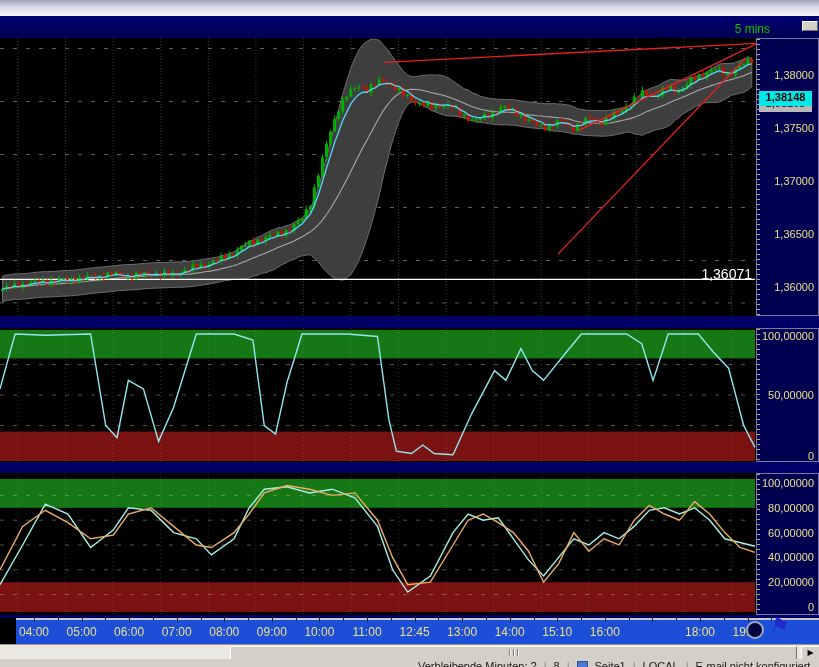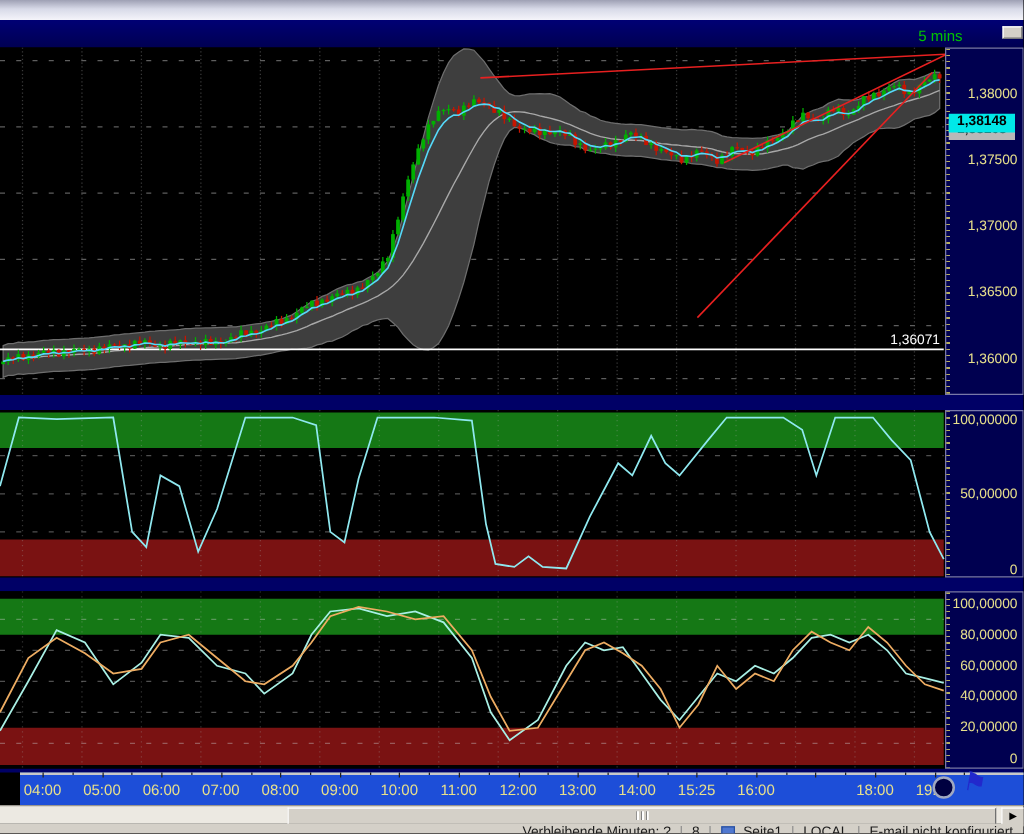--- a/index.html
+++ b/index.html
@@ -30,21 +30,21 @@
   #mid-axis{top:328px;height:134px;}
   #bot-axis{top:473px;height:142px;}
   .tickstrip{position:absolute;left:0;top:0;bottom:0;width:3px;
     background:repeating-linear-gradient(180deg,#b8b060 0 1px,transparent 1px 5px);}
   .axlabel{position:absolute;right:4px;color:#e8e08c;font-size:11px;white-space:nowrap;}
   .badge{position:absolute;left:2px;width:53px;height:15px;line-height:13px;
     text-align:center;font-size:11px;font-weight:bold;color:#000;}
   .badge.cyan{background:#00e8e8;}
   .badge.gray{background:#b8b8b8;color:#303030;}
   
-  #hline-label{position:absolute;right:4px;top:228px;color:#fff;font-size:11px;}
+  #hline-label{position:absolute;right:4px;top:228px;color:#fff;font-size:14px;}
   
   #time-axis{position:absolute;left:16px;top:618px;width:819px;height:26px;
     background:#1d4ed8;border-top:2px solid #c8c8c8;box-sizing:border-box;}
   .tlabel{position:absolute;top:5px;color:#e8e08c;font-size:12px;transform:translateX(-50%);}
   .tick{position:absolute;top:-2px;width:1px;background:#202020;}
   #clock-icon{position:absolute;left:746px;top:621px;width:14px;height:14px;border-radius:50%;
     background:#000040;border:2px solid #a0a8c0;}
   #flag-icon{position:absolute;left:770px;top:615px;width:30px;height:28px;
     color:#2228cc;font-size:21px;transform:rotate(10deg);}
   
@@ -594,30 +594,30 @@
       <div class="tick" style="left: 232.08px; height: 2px;"></div>
       <div class="tlabel" style="left: 255.85px;">09:00</div>
       <div class="tick" style="left: 255.85px; height: 4px;"></div>
       <div class="tick" style="left: 279.65px; height: 2px;"></div>
       <div class="tlabel" style="left: 303.42px;">10:00</div>
       <div class="tick" style="left: 303.42px; height: 4px;"></div>
       <div class="tick" style="left: 327.22px; height: 2px;"></div>
       <div class="tlabel" style="left: 350.99px;">11:00</div>
       <div class="tick" style="left: 350.99px; height: 4px;"></div>
       <div class="tick" style="left: 374.79px; height: 2px;"></div>
-      <div class="tlabel" style="left: 398.56px;">12:00</div>
+      <div class="tlabel" style="left: 398.56px;">12:45</div>
       <div class="tick" style="left: 398.56px; height: 4px;"></div>
       <div class="tick" style="left: 422.36px; height: 2px;"></div>
       <div class="tlabel" style="left: 446.13px; text-align: center;">13:00</div>
       <div class="tick" style="left: 446.13px; height: 4px;"></div>
       <div class="tick" style="left: 469.93px; height: 2px;"></div>
       <div class="tlabel" style="left: 493.7px;">14:00</div>
       <div class="tick" style="left: 493.7px; height: 4px;"></div>
       <div class="tick" style="left: 517.5px; height: 2px;"></div>
-      <div class="tlabel" style="left: 541.27px;">15:25</div>
+      <div class="tlabel" style="left: 541.27px;">15:10</div>
       <div class="tick" style="left: 541.27px; height: 4px;"></div>
       <div class="tick" style="left: 565.07px; height: 2px;"></div>
       <div class="tlabel" style="left: 588.84px;">16:00</div>
       <div class="tick" style="left: 588.84px; height: 4px;"></div>
       <div class="tick" style="left: 612.64px; height: 2px;"></div>
       <div class="tlabel" style="left: 636.41px; margin-top: 24px;">17:00</div>
       <div class="tick" style="left: 636.41px; height: 4px;"></div>
       <div class="tick" style="left: 660.21px; height: 2px;"></div>
       <div class="tlabel" style="left: 683.98px;">18:00</div>
       <div class="tick" style="left: 683.98px; height: 4px;"></div>

